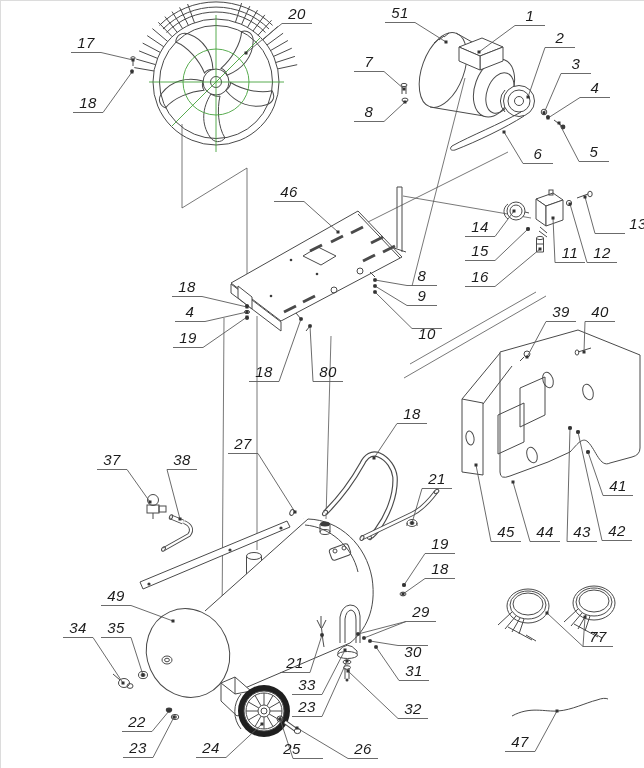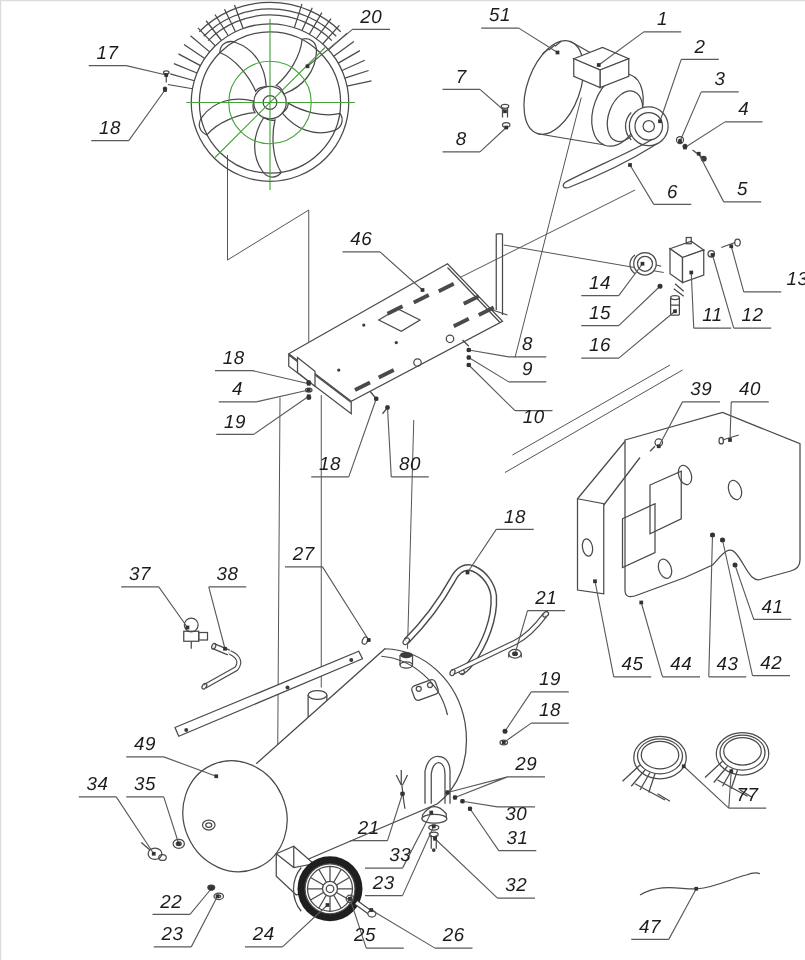--- a/index.html
+++ b/index.html
@@ -469,21 +469,21 @@
       <div class="callout" style="left: 617px; top: 523px;">42</div>
       <div class="callout" style="left: 440px; top: 536px;">19</div>
       <div class="callout" style="left: 440px; top: 561px;">18</div>
       <div class="callout" style="left: 116px; top: 588px;">49</div>
       <div class="callout" style="left: 421px; top: 604px;">29</div>
       <div class="callout" style="left: 413px; top: 628px; margin-top: 16px;">30</div>
       <div class="callout" style="left: 414px; top: 663px;">31</div>
       <div class="callout" style="left: 78px; top: 620px;">34</div>
       <div class="callout" style="left: 116px; top: 620px;">35</div>
       <div class="callout" style="left: 295px; top: 655px;">21</div>
-      <div class="callout" style="left: 307px; top: 677px; text-align: right;">33</div>
+      <div class="callout" style="left: 307px; top: 677px;">33</div>
       <div class="callout" style="left: 307px; top: 699px;">23</div>
       <div class="callout" style="left: 413px; top: 701px;">32</div>
       <div class="callout" style="left: 137px; top: 714px;">22</div>
       <div class="callout" style="left: 138px; top: 740px;">23</div>
       <div class="callout" style="left: 211px; top: 740px;">24</div>
       <div class="callout" style="left: 292px; top: 741px;">25</div>
       <div class="callout" style="left: 363px; top: 741px;">26</div>
       <div class="callout" style="left: 598px; top: 629px;">77</div>
       <div class="callout" style="left: 520px; top: 734px;">47</div>
     </div>

